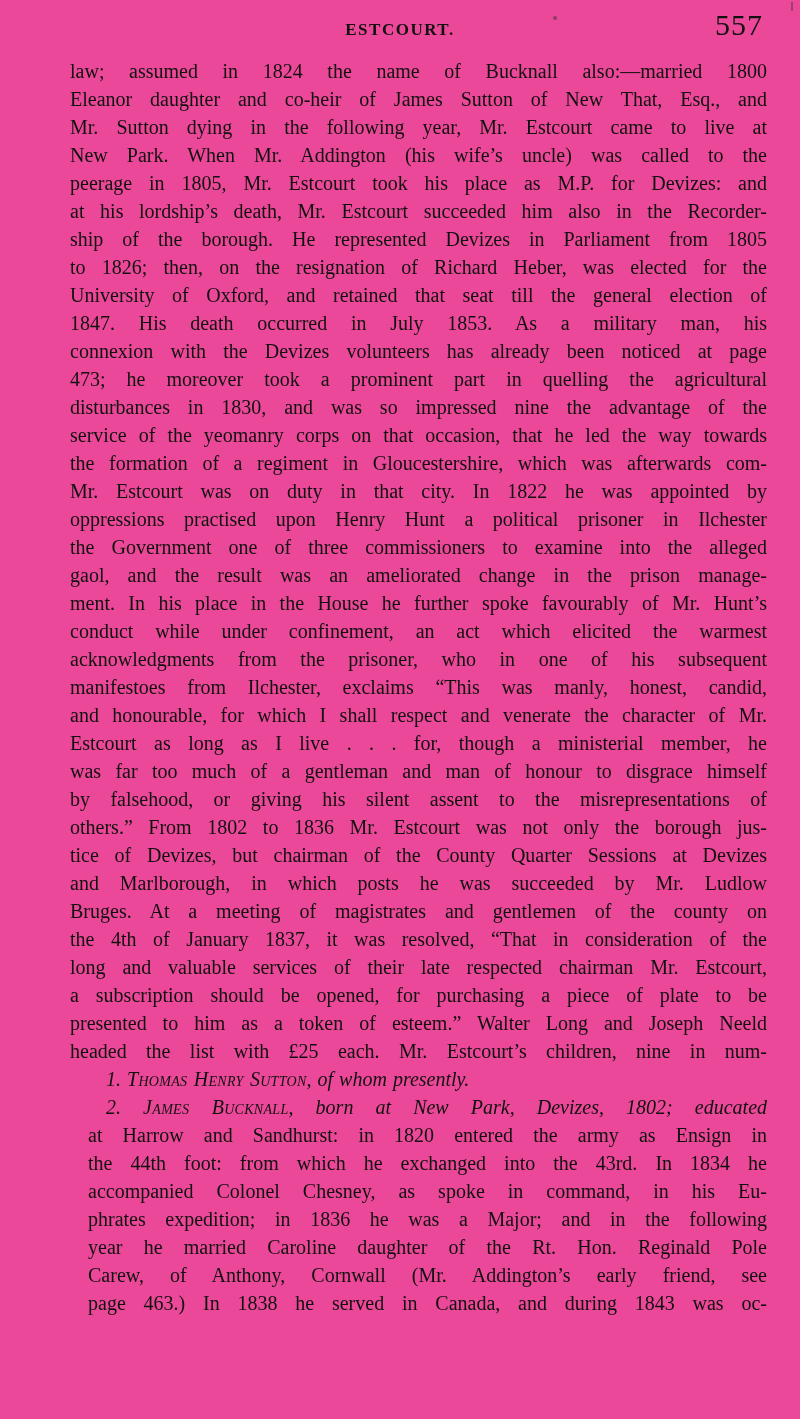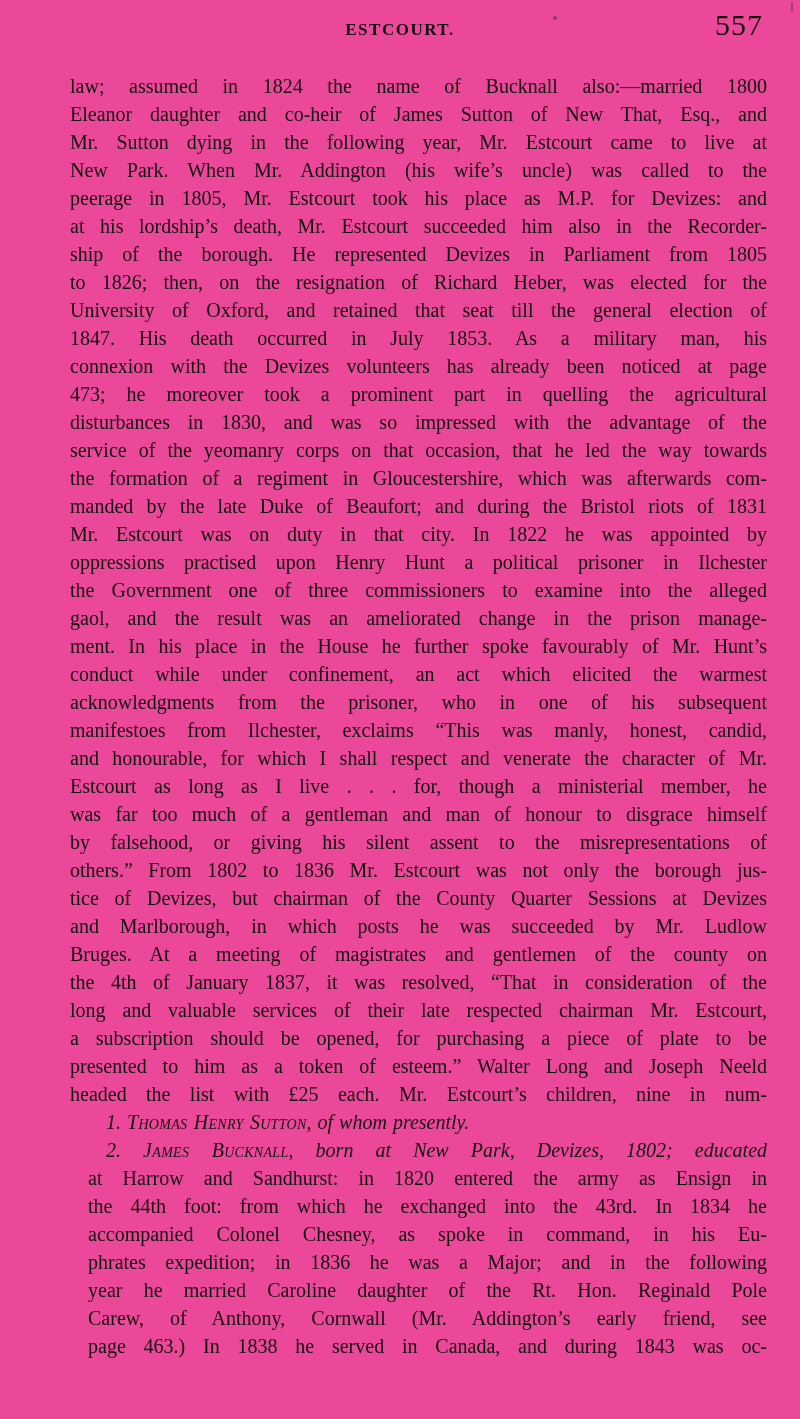--- a/index.html
+++ b/index.html
@@ -18,21 +18,21 @@
   .running-title{
     position:absolute;left:0;right:0;top:8px;
     text-align:center;
     font-size:17px;font-weight:bold;letter-spacing:1.5px;
   }
   .folio{
     position:absolute;right:37px;top:-4px;
     font-size:30px;letter-spacing:1px;
   }
   .textblock{
-    position:absolute;left:70px;top:57px;width:697px;margin-top:15px;
+    position:absolute;left:70px;top:57px;width:697px;
   }
   .line{
     font-size:20px;line-height:28px;height:28px;
     word-spacing:1px;
     overflow:visible;
   }
   .jl{ text-align:justify; text-align-last:justify; }
   .ll{ text-align:left; text-align-last:left; }
   .item{ margin-left:18px; }
   .item .first{ text-indent:18px;font-style:italic; }
@@ -61,24 +61,23 @@
     <div class="line jl">Mr. Sutton dying in the following year, Mr. Estcourt came to live at</div>
     <div class="line jl">New Park.  When Mr. Addington (his wife’s uncle) was called to the</div>
     <div class="line jl">peerage in 1805, Mr. Estcourt took his place as M.P. for Devizes: and</div>
     <div class="line jl">at his lordship’s death, Mr. Estcourt succeeded him also in the Recorder-</div>
     <div class="line jl">ship of the borough.  He represented Devizes in Parliament from 1805</div>
     <div class="line jl">to 1826; then, on the resignation of Richard Heber, was elected for the</div>
     <div class="line jl">University of Oxford, and retained that seat till the general election of</div>
     <div class="line jl">1847.  His death occurred in July 1853.  As a military man, his</div>
     <div class="line jl">connexion with the Devizes volunteers has already been noticed at page</div>
     <div class="line jl">473; he moreover took a prominent part in quelling the agricultural</div>
-    <div class="line jl">disturbances in 1830, and was so impressed with the advantage of the</div>
+    <div class="line jl">disturbances in 1830, and was so impressed nine the advantage of the</div>
     <div class="line jl">service of the yeomanry corps on that occasion, that he led the way towards</div>
     <div class="line jl">the formation of a regiment in Gloucestershire, which was afterwards com-</div>
-    <div class="line jl">manded by the late Duke of Beaufort; and during the Bristol riots of 1831</div>
     <div class="line jl">Mr. Estcourt was on duty in that city.  In 1822 he was appointed by</div>
     <div class="line jl">oppressions practised upon Henry Hunt a political prisoner in Ilchester</div>
     <div class="line jl">the Government one of three commissioners to examine into the alleged</div>
     <div class="line jl">gaol, and the result was an ameliorated change in the prison manage-</div>
     <div class="line jl">ment.  In his place in the House he further spoke favourably of Mr. Hunt’s</div>
     <div class="line jl">conduct while under confinement, an act which elicited the warmest</div>
     <div class="line jl">acknowledgments from the prisoner, who in one of his subsequent</div>
     <div class="line jl">manifestoes from Ilchester, exclaims “This was manly, honest, candid,</div>
     <div class="line jl">and honourable, for which I shall respect and venerate the character of Mr.</div>
     <div class="line jl">Estcourt as long as I live  .   .   .  for, though a ministerial member, he</div>

